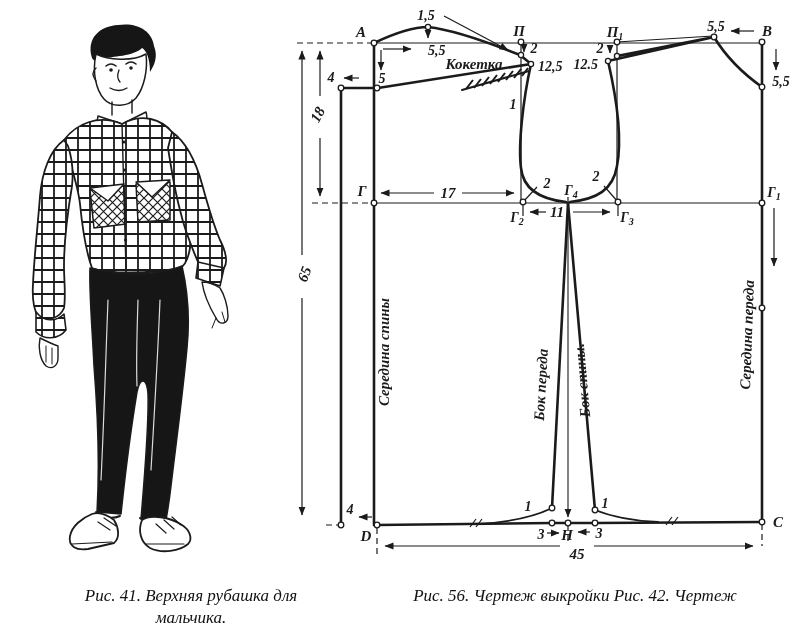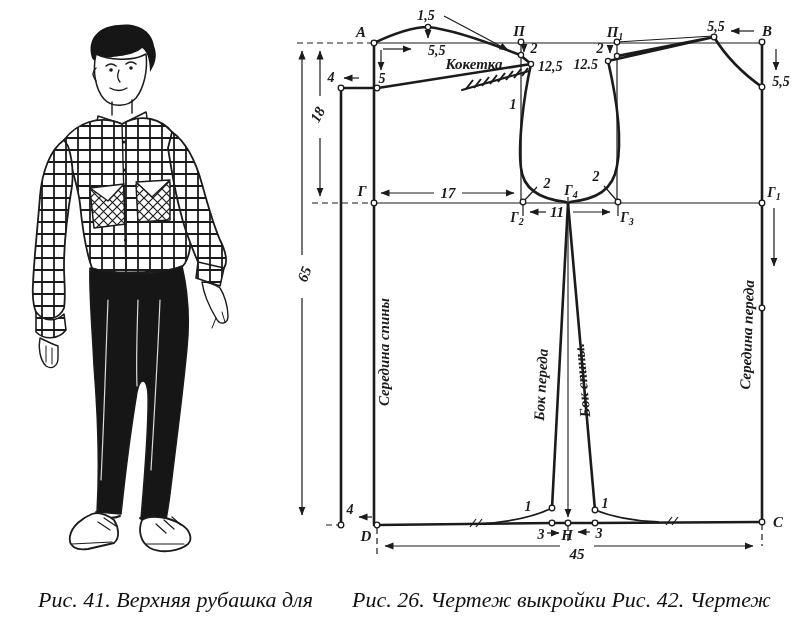--- a/index.html
+++ b/index.html
@@ -4,21 +4,21 @@
 <style>
   html,body{margin:0;padding:0;background:#fff;}
   #page{position:relative;width:800px;height:637px;background:#fff;overflow:hidden;
         font-family:"Liberation Serif",serif;color:#1b1b1b;}
   svg text{fill:#1b1b1b;}
   .lbl{font:italic bold 14px "Liberation Serif",serif;}
   .lbl-lg{font:italic bold 15px "Liberation Serif",serif;}
   .sub{font-size:10px;}
   .seam{font:italic bold 15px "Liberation Serif",serif;}
   .piece{font:italic bold 15px "Liberation Serif",serif;}
-  .caption{position:absolute;text-align:left;font-style:italic;font-size:22px;
+  .caption{position:absolute;text-align:center;font-style:italic;font-size:17px;
            line-height:1.32;color:#111;}
 </style>
 </head>
 <body>
 
 <div id="page">
 
 <svg width="800" height="582" viewBox="0 0 800 582">
   <defs>
     <marker id="ah" markerWidth="11" markerHeight="9" refX="8.5" refY="4" orient="auto" markerUnits="userSpaceOnUse">
@@ -231,18 +231,19 @@
     <text class="seam" text-anchor="middle" transform="translate(389,352) rotate(-90)">Середина спины</text>
     <text class="seam" text-anchor="middle" transform="translate(546,385) rotate(-87)">Бок переда</text>
     <text class="seam" text-anchor="middle" transform="translate(587,380) rotate(-95)">Бок спины.</text>
     <text class="seam" text-anchor="middle" transform="translate(752,335) rotate(-88)">Середина переда</text>
   </g>
 </svg>
 
 
 <div class="caption" style="left:38px;top:585px;width:306px;">
   <div>Рис. 41. Верхняя рубашка для</div>
+  <div>мальчика.</div>
 </div>
 <div class="caption" style="left:352px;top:585px;width:446px;">
-  <div>Рис. 26. Чертеж выкройки Рис. 42. Чертеж</div>
+  <div>Рис. 56. Чертеж выкройки Рис. 42. Чертеж</div>
 </div>
 
 </div>
 
 </body></html>

